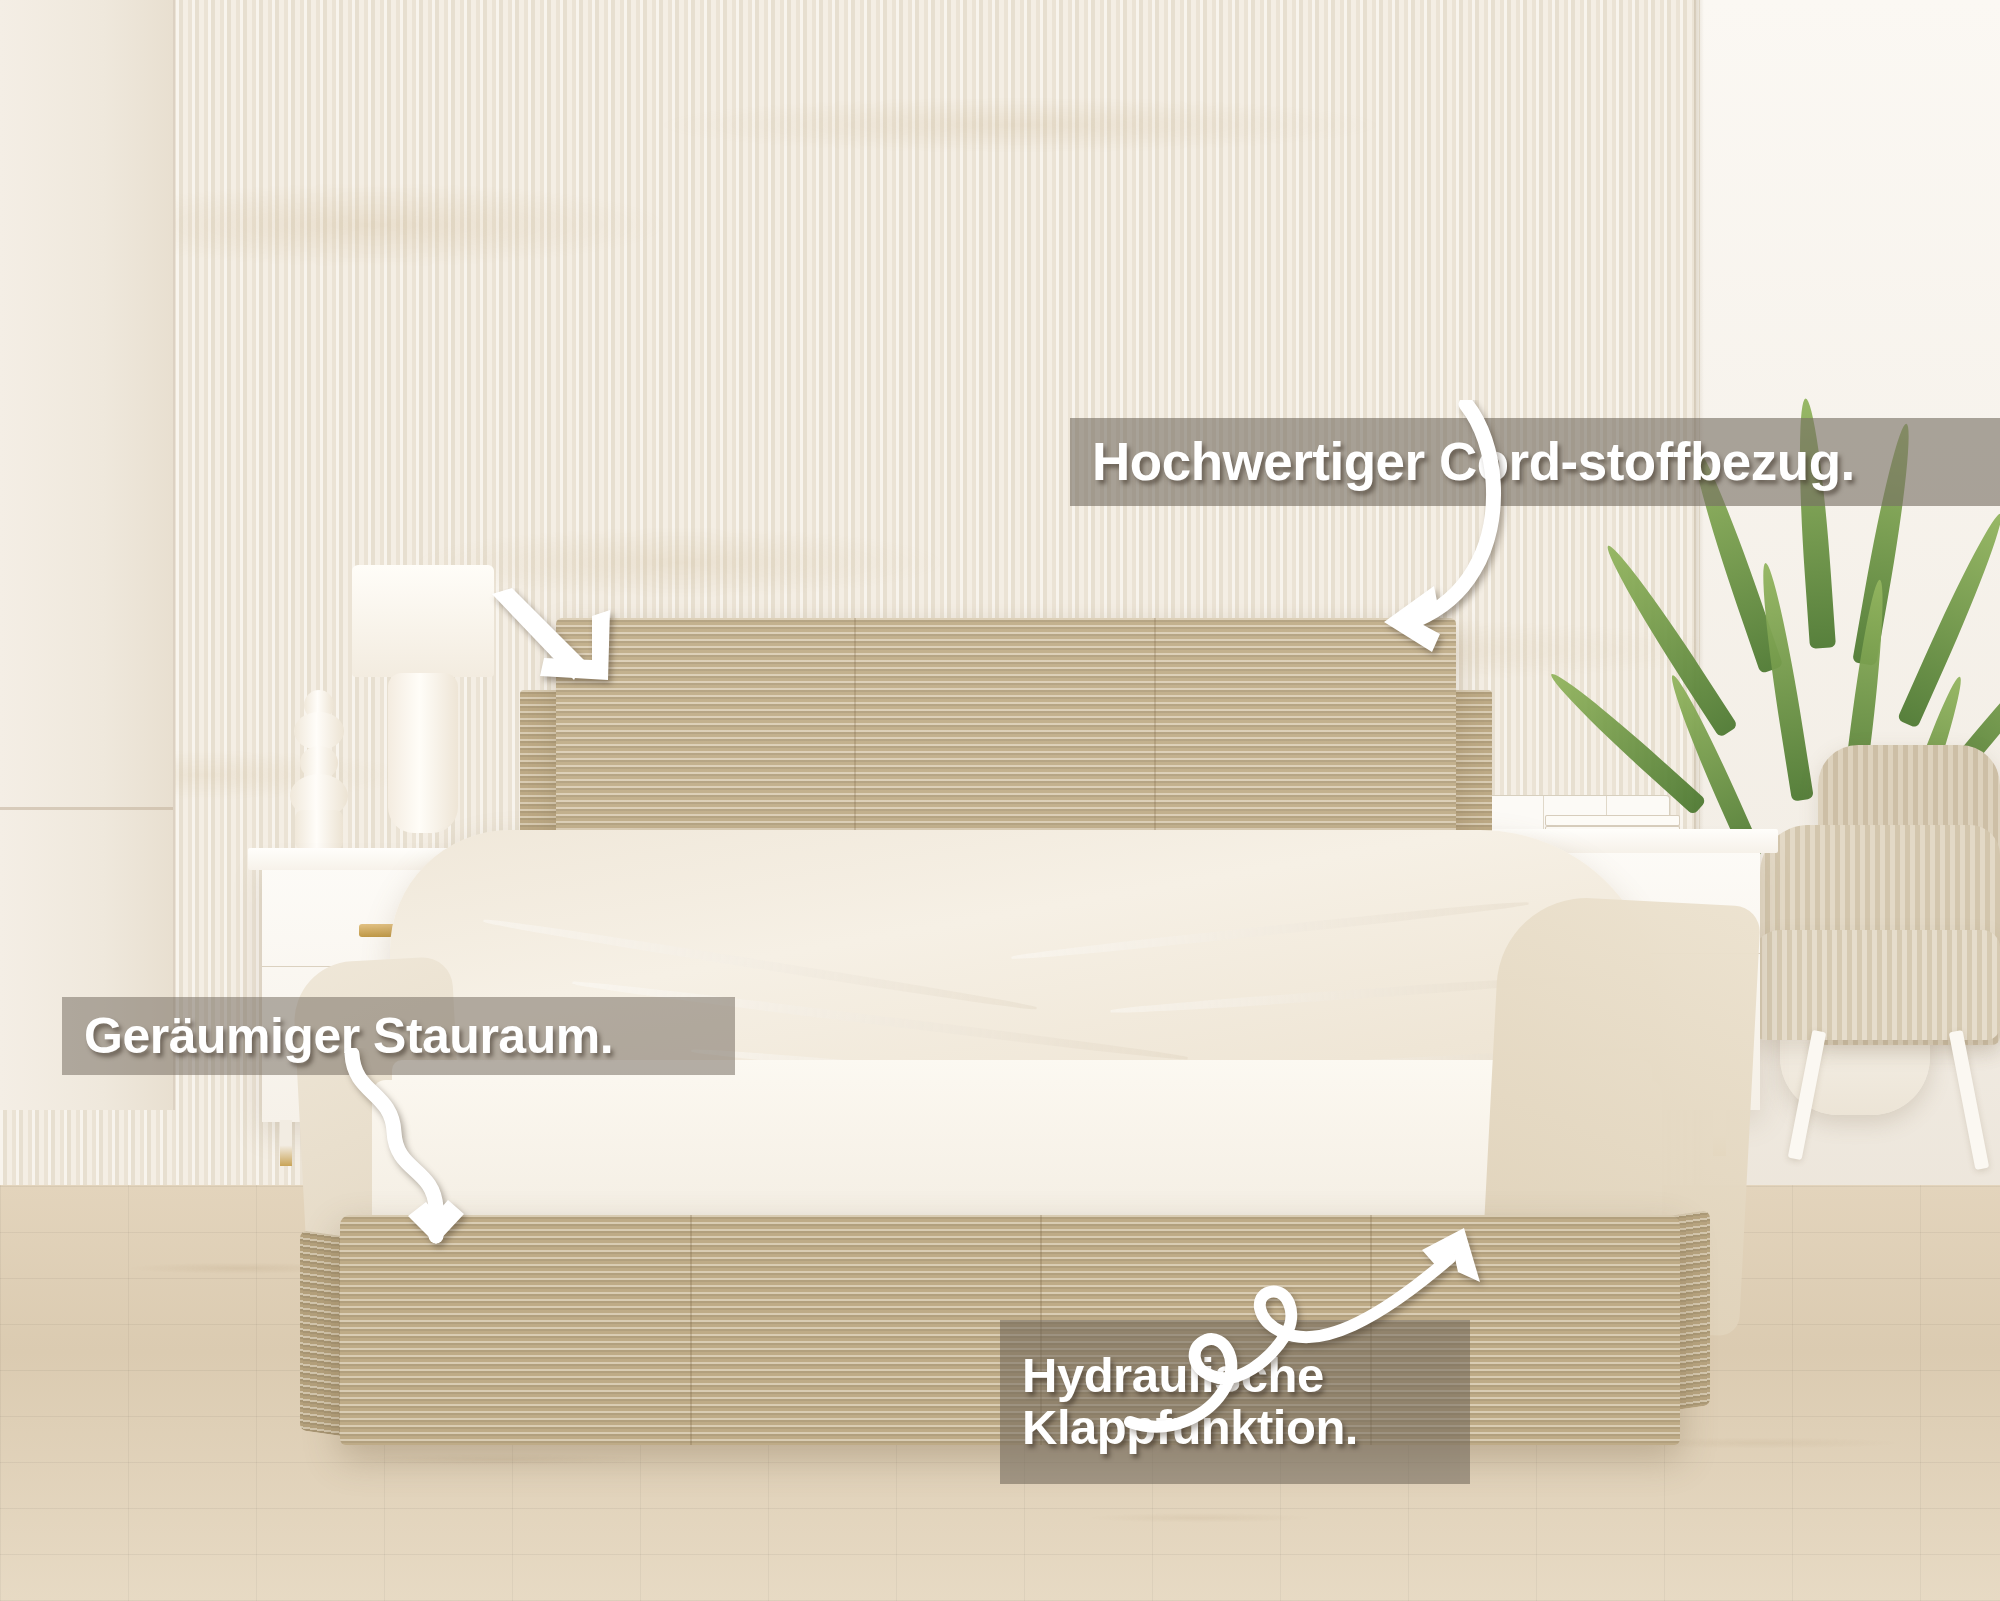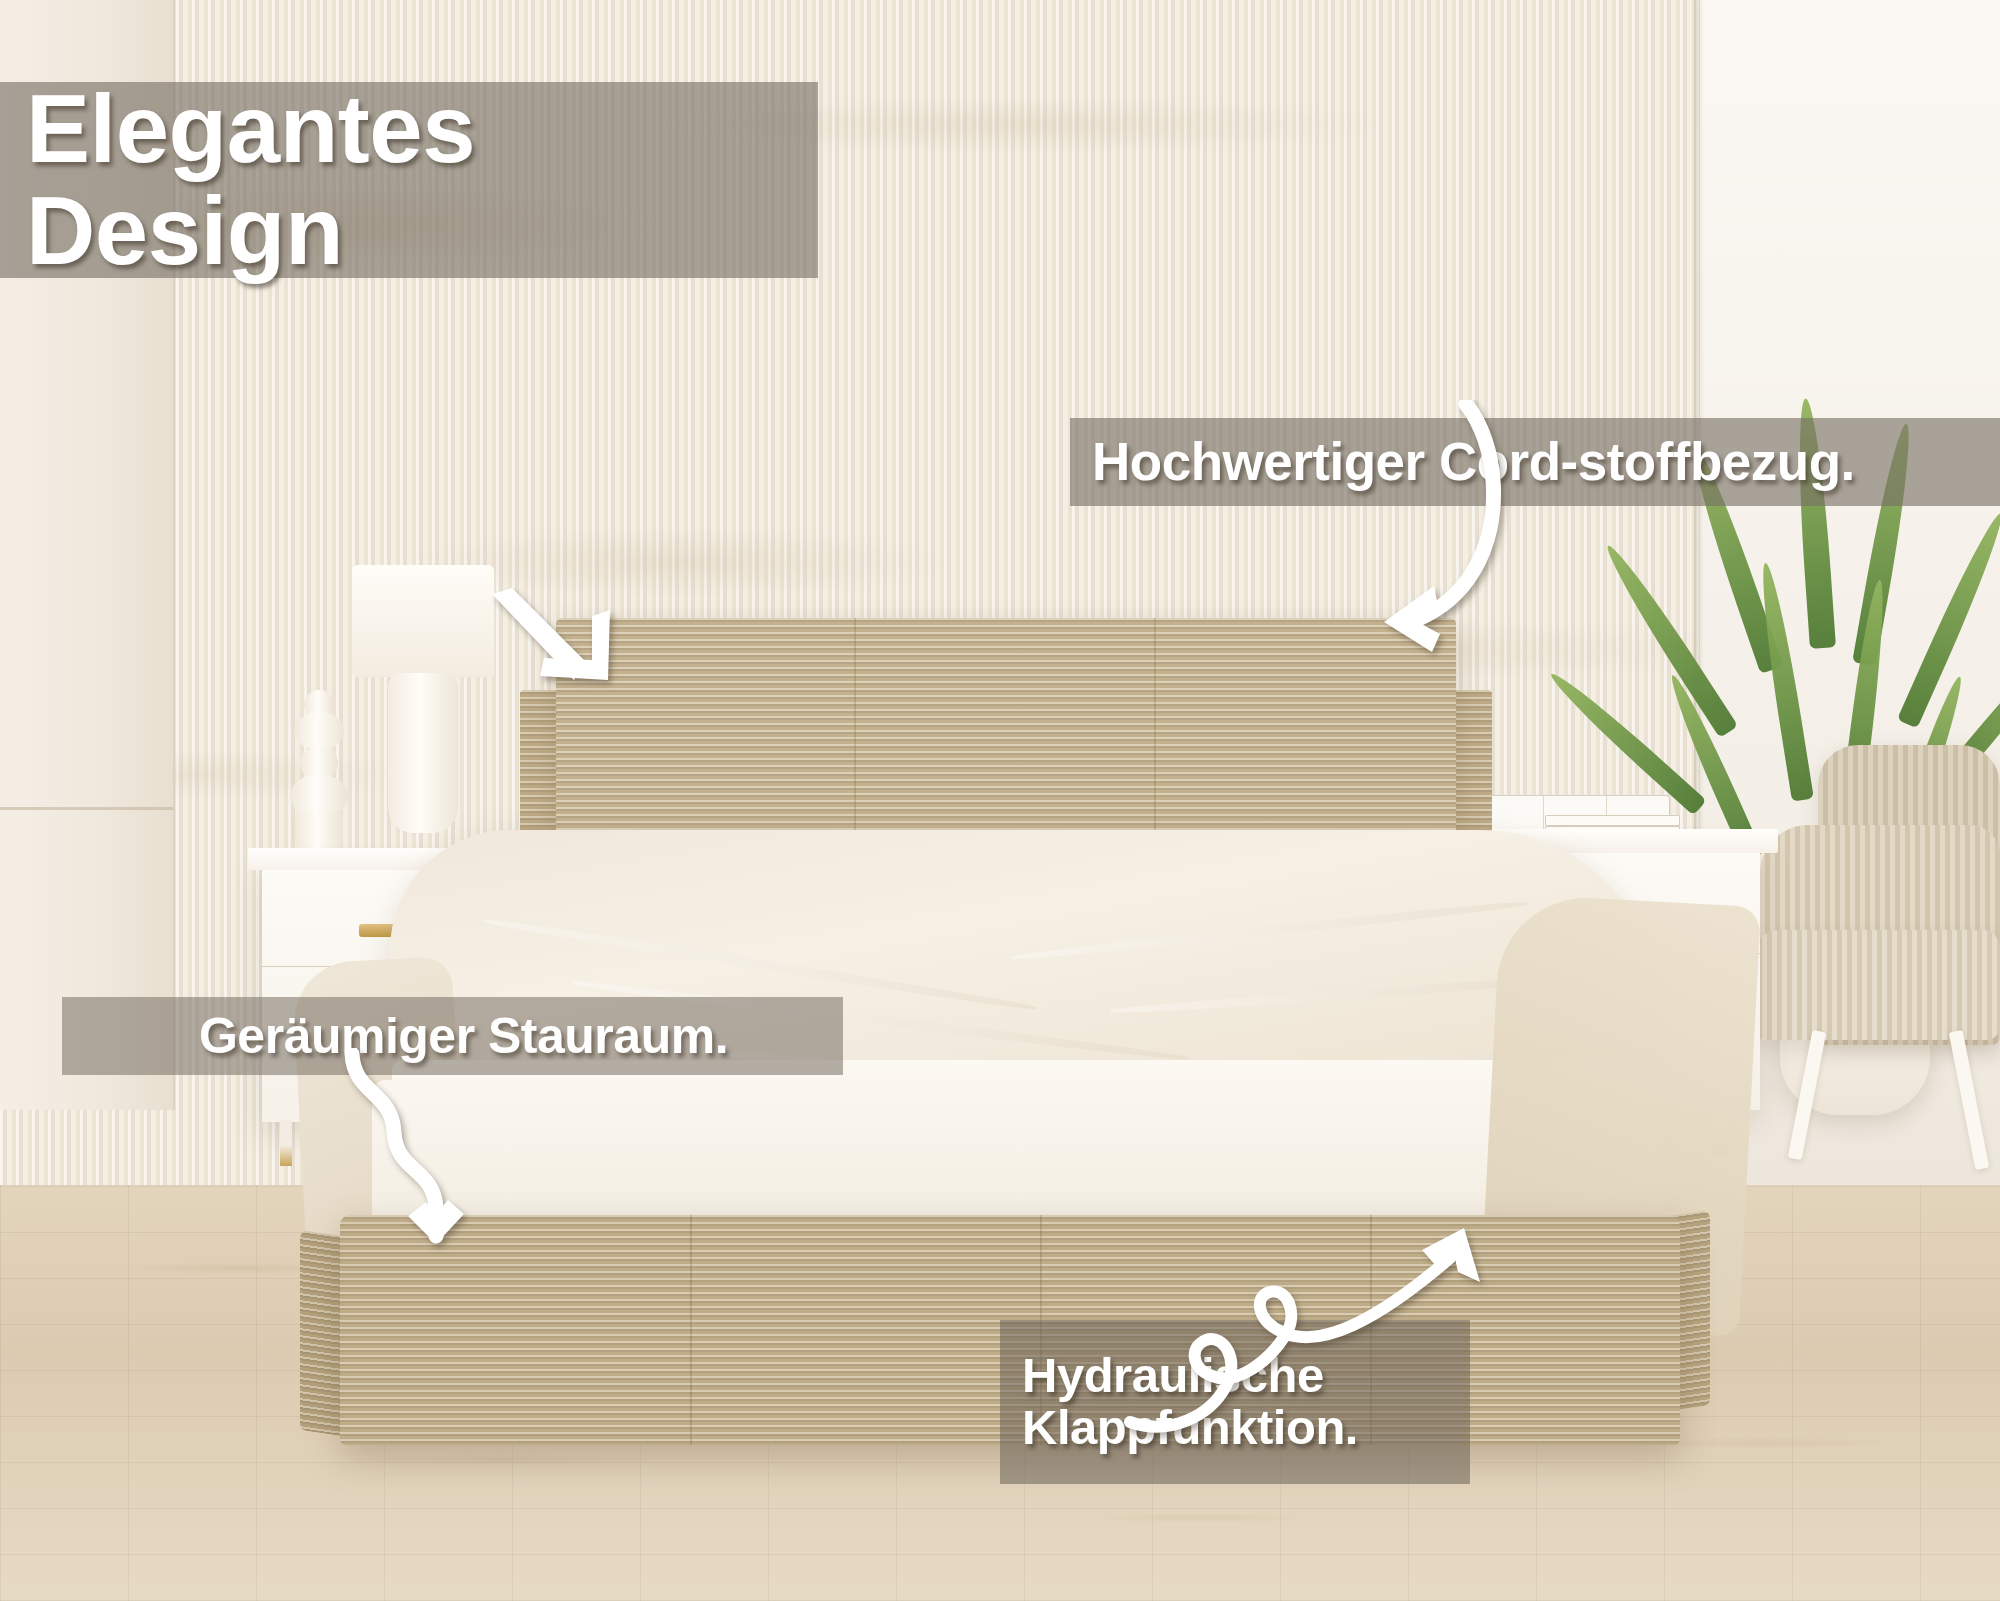--- a/index.html
+++ b/index.html
@@ -229,22 +229,22 @@
   #banner-title{ left:0; top:82px; width:818px; height:196px; padding-left:26px; }
   #banner-title .txt{ font-size:96px; }
 
   #banner-material{ left:190px; top:521px; width:313px; height:135px;
     padding-left:20px; }
   #banner-material .txt{ font-size:52px; text-align:left; }
 
   #banner-cord{ left:1070px; top:418px; width:930px; height:88px; padding-left:22px; }
   #banner-cord .txt{ font-size:53px; white-space:nowrap; }
 
-  #banner-stauraum{ left:62px; top:997px; width:781px; height:78px; padding-left:22px;
-    background:rgba(120,112,100,.55);justify-content:center; }
+  #banner-stauraum{ left:62px; top:997px; width:673px; height:78px; padding-left:22px;
+    background:rgba(120,112,100,.55); }
   #banner-stauraum .txt{ font-size:50px; white-space:nowrap; }
 
   #banner-hydraulik{ left:1000px; top:1320px; width:470px; height:164px;
     padding-left:22px; background:rgba(108,98,86,.55); }
   #banner-hydraulik .txt{ font-size:49px; }
 
   .arrow-svg{ position:absolute; pointer-events:none; }
 </style>
 </head>
 <body>
@@ -354,23 +354,20 @@
 
     <div class="bed-base-left cord"></div>
     <div class="bed-base-right cord"></div>
     <div class="bed-base cord">
       <div class="seam" style="left:350px;"></div>
       <div class="seam" style="left:700px;"></div>
       <div class="seam" style="left:1030px;"></div>
     </div>
   </div>
 
-  <div class="banner" id="banner-title">
-    <div class="txt">Elegantes Design</div>
-  </div>
 
 
   <div class="banner" id="banner-cord">
     <div class="txt">Hochwertiger Cord-stoffbezug.</div>
   </div>
 
   <div class="banner" id="banner-stauraum">
     <div class="txt">Geräumiger Stauraum.</div>
   </div>
 

